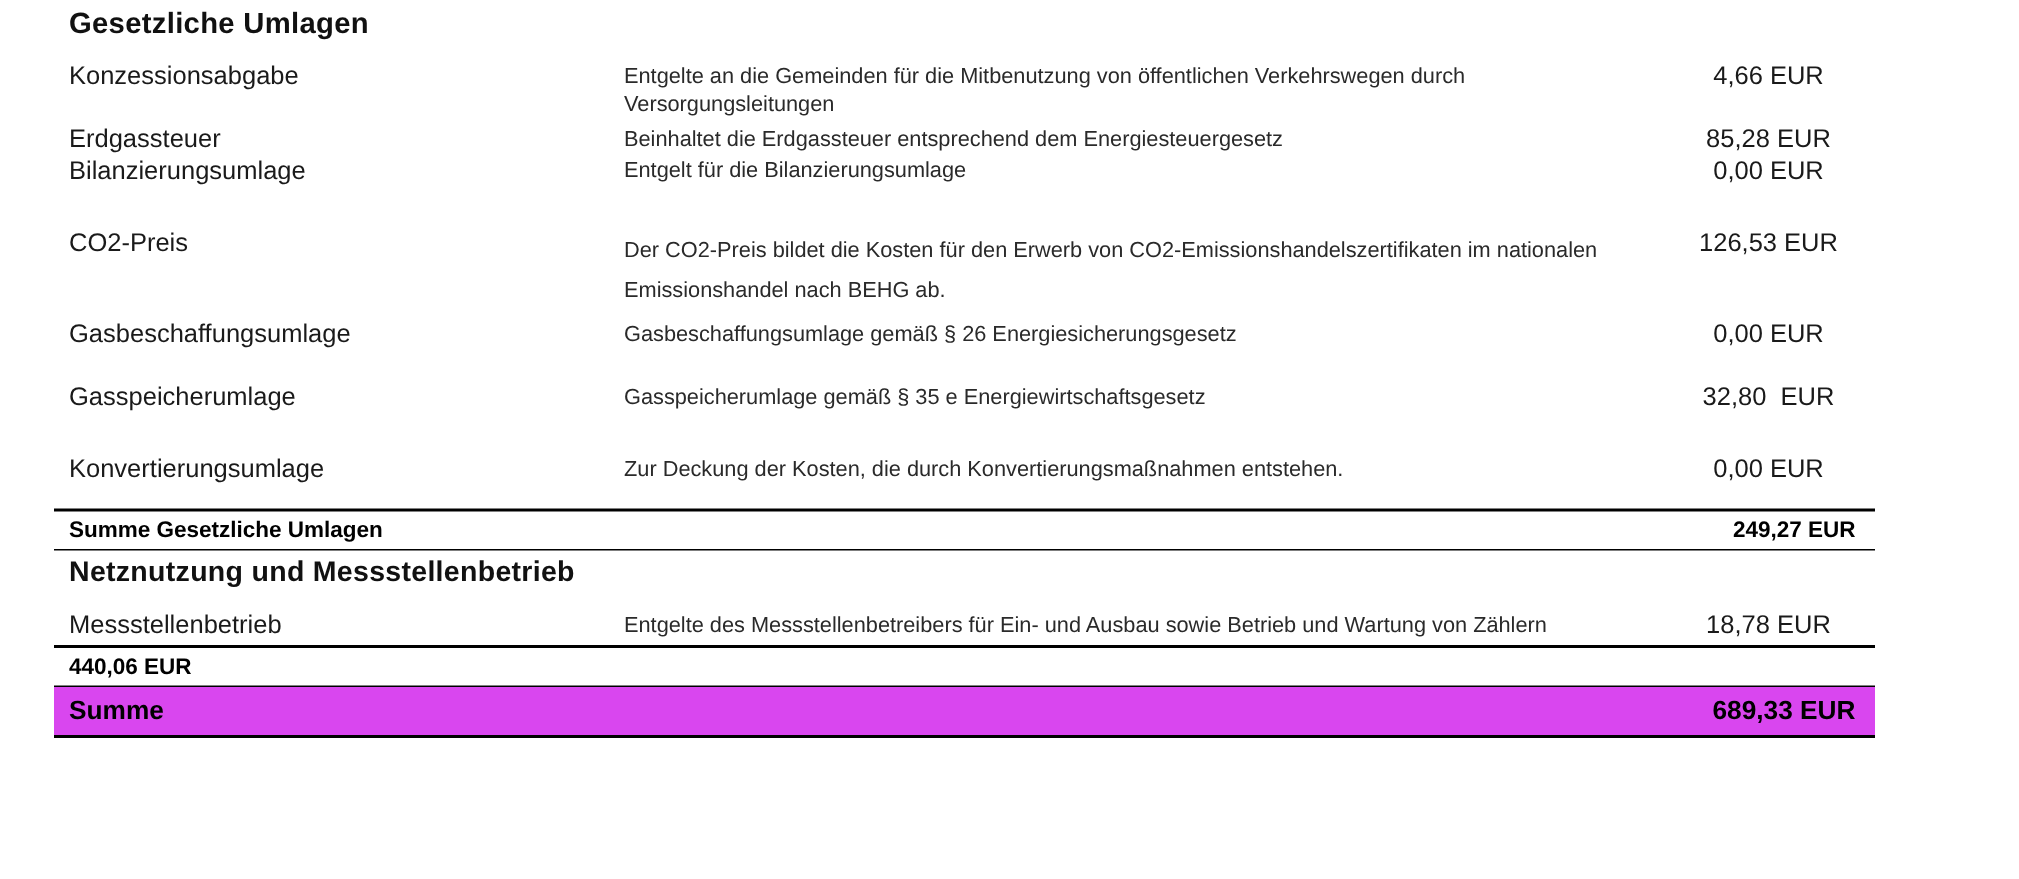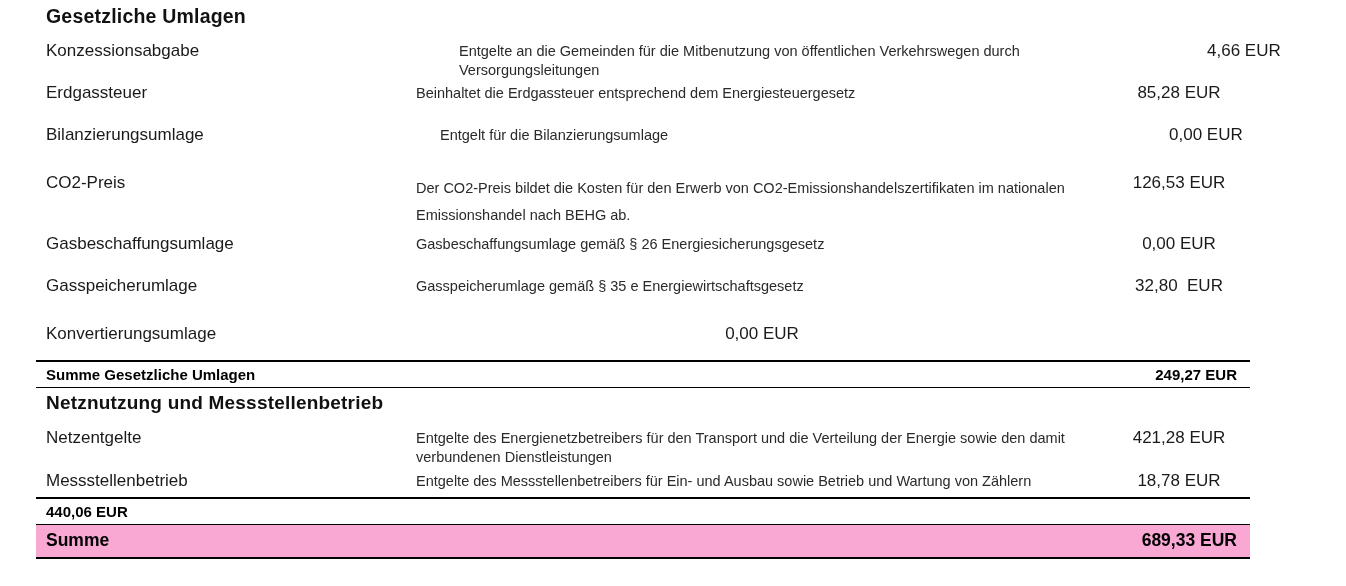--- a/index.html
+++ b/index.html
@@ -38,23 +38,23 @@
   .row .amount {
     font-size: 17px;
     line-height: 21px;
     text-align: center;
     padding-right: 13px;
     color: #1a1a1a;
     white-space: pre;
   }
 
   
-  .rows-1 .row:nth-child(1) { margin-bottom: 2px; gap: 43px; }
-  .rows-1 .row:nth-child(2) { margin-bottom: 21px; }
-  .rows-1 .row:nth-child(3) { margin-bottom: 27px; gap: 24px; }
+  .rows-1 .row:nth-child(1) { margin-bottom: 2px; }
+  .rows-1 .row:nth-child(2) { }
+  .rows-1 .row:nth-child(3) { margin-bottom: 27px; }
   .rows-1 .row:nth-child(4) { margin-bottom: 4px; }
   .rows-1 .row:nth-child(4) .desc { line-height: 27px; padding-top: 3px; }
   .rows-1 .row:nth-child(5) { margin-bottom: 21px; }
   .rows-1 .row:nth-child(6) { margin-bottom: 27px; }
   .rows-1 .row:nth-child(7) { margin-bottom: 16px; }
 
   
   .rows-2 .row:nth-child(1) { margin-bottom: 3px; }
   .rows-2 .row:nth-child(2) { margin-bottom: 6px; }
 
@@ -72,21 +72,21 @@
   }
 
   .grand-total-row {
     display: flex;
     justify-content: space-between;
     align-items: center;
     font-weight: bold;
     font-size: 17.5px;
     line-height: 21px;
     padding: 5px 13px 6px 10px;
-    background: #f9a8d4;
+    background: #d946ef;
     border-bottom: 2.5px solid #000;
     color: #000;
   }
 </style>
 </head>
 <body>
 
 <div class="doc">
 
   <div class="section-title">Gesetzliche Umlagen</div>
@@ -117,37 +117,33 @@
       <div class="desc">Gasbeschaffungsumlage gemäß § 26 Energiesicherungsgesetz</div>
       <div class="amount">0,00 EUR</div>
     </div>
     <div class="row">
       <div class="label">Gasspeicherumlage</div>
       <div class="desc">Gasspeicherumlage gemäß § 35 e Energiewirtschaftsgesetz</div>
       <div class="amount">32,80 &nbsp;EUR</div>
     </div>
     <div class="row">
       <div class="label">Konvertierungsumlage</div>
+      <div class="desc">Zur Deckung der Kosten, die durch Konvertierungsmaßnahmen entstehen.</div>
       <div class="amount">0,00 EUR</div>
     </div>
   </div>
 
   <div class="summary-row">
     <span>Summe Gesetzliche Umlagen</span>
     <span>249,27 EUR</span>
   </div>
 
   <div class="section-title second">Netznutzung und Messstellenbetrieb</div>
 
   <div class="rows-2">
-    <div class="row">
-      <div class="label">Netzentgelte</div>
-      <div class="desc">Entgelte des Energienetzbetreibers für den Transport und die Verteilung der Energie sowie den damit verbundenen Dienstleistungen</div>
-      <div class="amount">421,28 EUR</div>
-    </div>
     <div class="row">
       <div class="label">Messstellenbetrieb</div>
       <div class="desc">Entgelte des Messstellenbetreibers für Ein- und Ausbau sowie Betrieb und Wartung von Zählern</div>
       <div class="amount">18,78 EUR</div>
     </div>
   </div>
 
   <div class="summary-row">
     <span>440,06 EUR</span>
   </div>

